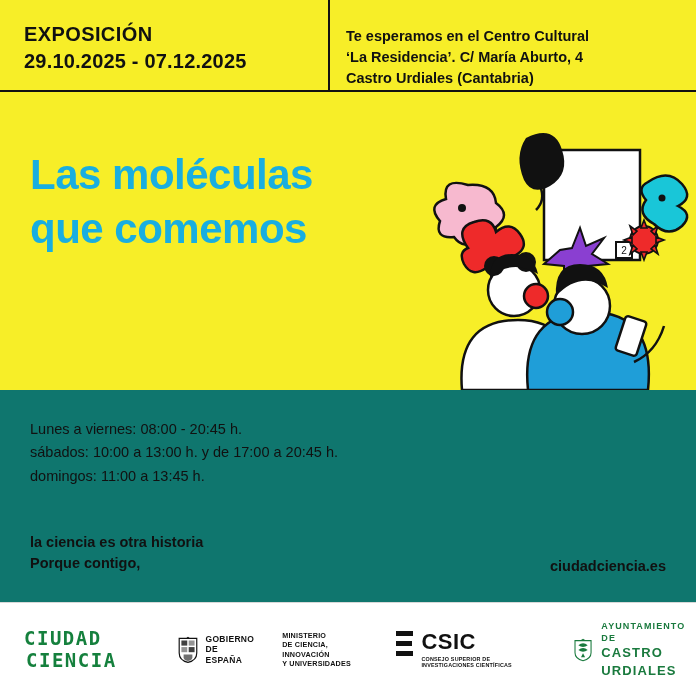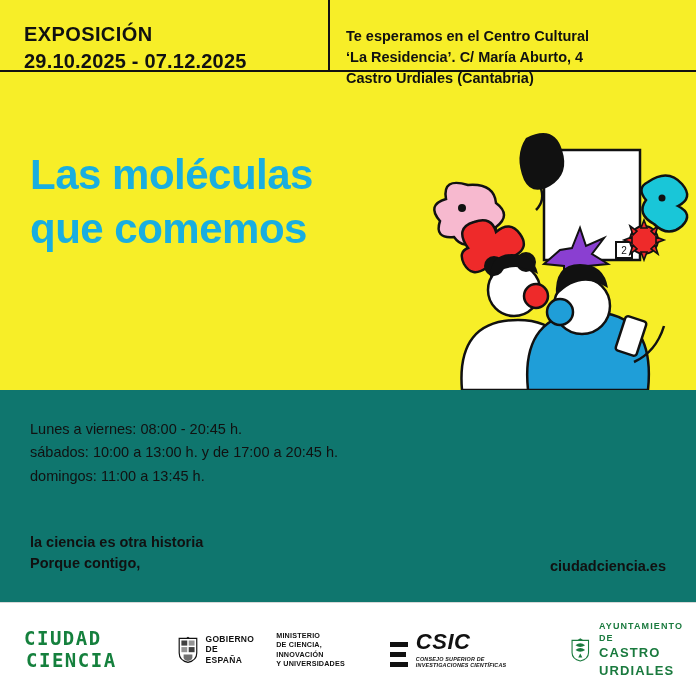--- a/index.html
+++ b/index.html
@@ -11,21 +11,21 @@
   }
   .poster {
     position: relative;
     width: 696px; height: 696px;
     background: #f7ee28;
   }
 
   
   .topbar {
     position: absolute; top: 0; left: 0;
-    width: 696px; height: 72px;
+    width: 696px; height: 92px;
     display: flex;
     border-bottom: 2px solid #111;
   }
   .topbar-left {
     width: 330px; height: 100%;
     padding: 22px 0 0 24px;
     border-right: 2px solid #111;
   }
   .topbar-left .t1 {
     font-size: 20px; font-weight: bold; letter-spacing: 0.4px; color: #111;
@@ -103,24 +103,24 @@
   .logo-ciudad .l2 { margin-left: 2px; }
 
   .logo-gob { margin-left: 60px; display: flex; align-items: center; }
   .gob-shield {
     width: 30px; height: 36px; margin-right: 7px;
     position: relative;
   }
   .gob-text { line-height: 1.2; }
   .gob-text .g1 { font-size: 8.5px; font-weight: bold; letter-spacing: 0.3px; color:#111;}
   .gob-text .g2 { font-size: 8.5px; font-weight: bold; letter-spacing: 0.3px; color:#111;}
-  .min-text { margin-left: 22px; line-height: 1.28; }
+  .min-text { margin-left: 28px; line-height: 1.28; }
   .min-text div { font-size: 7.2px; font-weight: bold; letter-spacing: 0.2px; color:#111; }
 
-  .logo-csic { margin-left: 44px; display: flex; align-items: flex-end; font-style: italic; }
+  .logo-csic { margin-left: 44px; display: flex; align-items: flex-start; }
   .csic-mark {
     width: 26px; height: 26px; margin-right: 8px;
     background:
       linear-gradient(#111 0 0) 0 0/26px 5px no-repeat,
       linear-gradient(#111 0 0) 0 10px/16px 5px no-repeat,
       linear-gradient(#111 0 0) 0 20px/26px 5px no-repeat,
       linear-gradient(#111 0 0) 21px 5px/5px 5px no-repeat;
     background-color: transparent;
   }
   .csic-words .cw1 { font-size: 22px; font-weight: bold; letter-spacing: 0.5px; color:#111; line-height: 1;}

